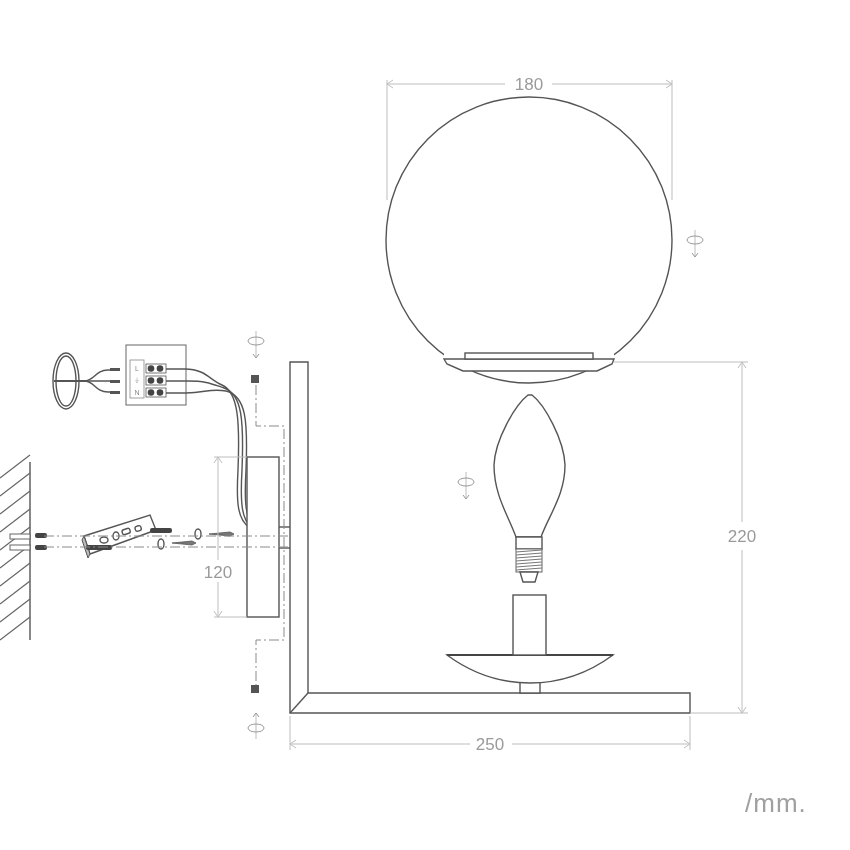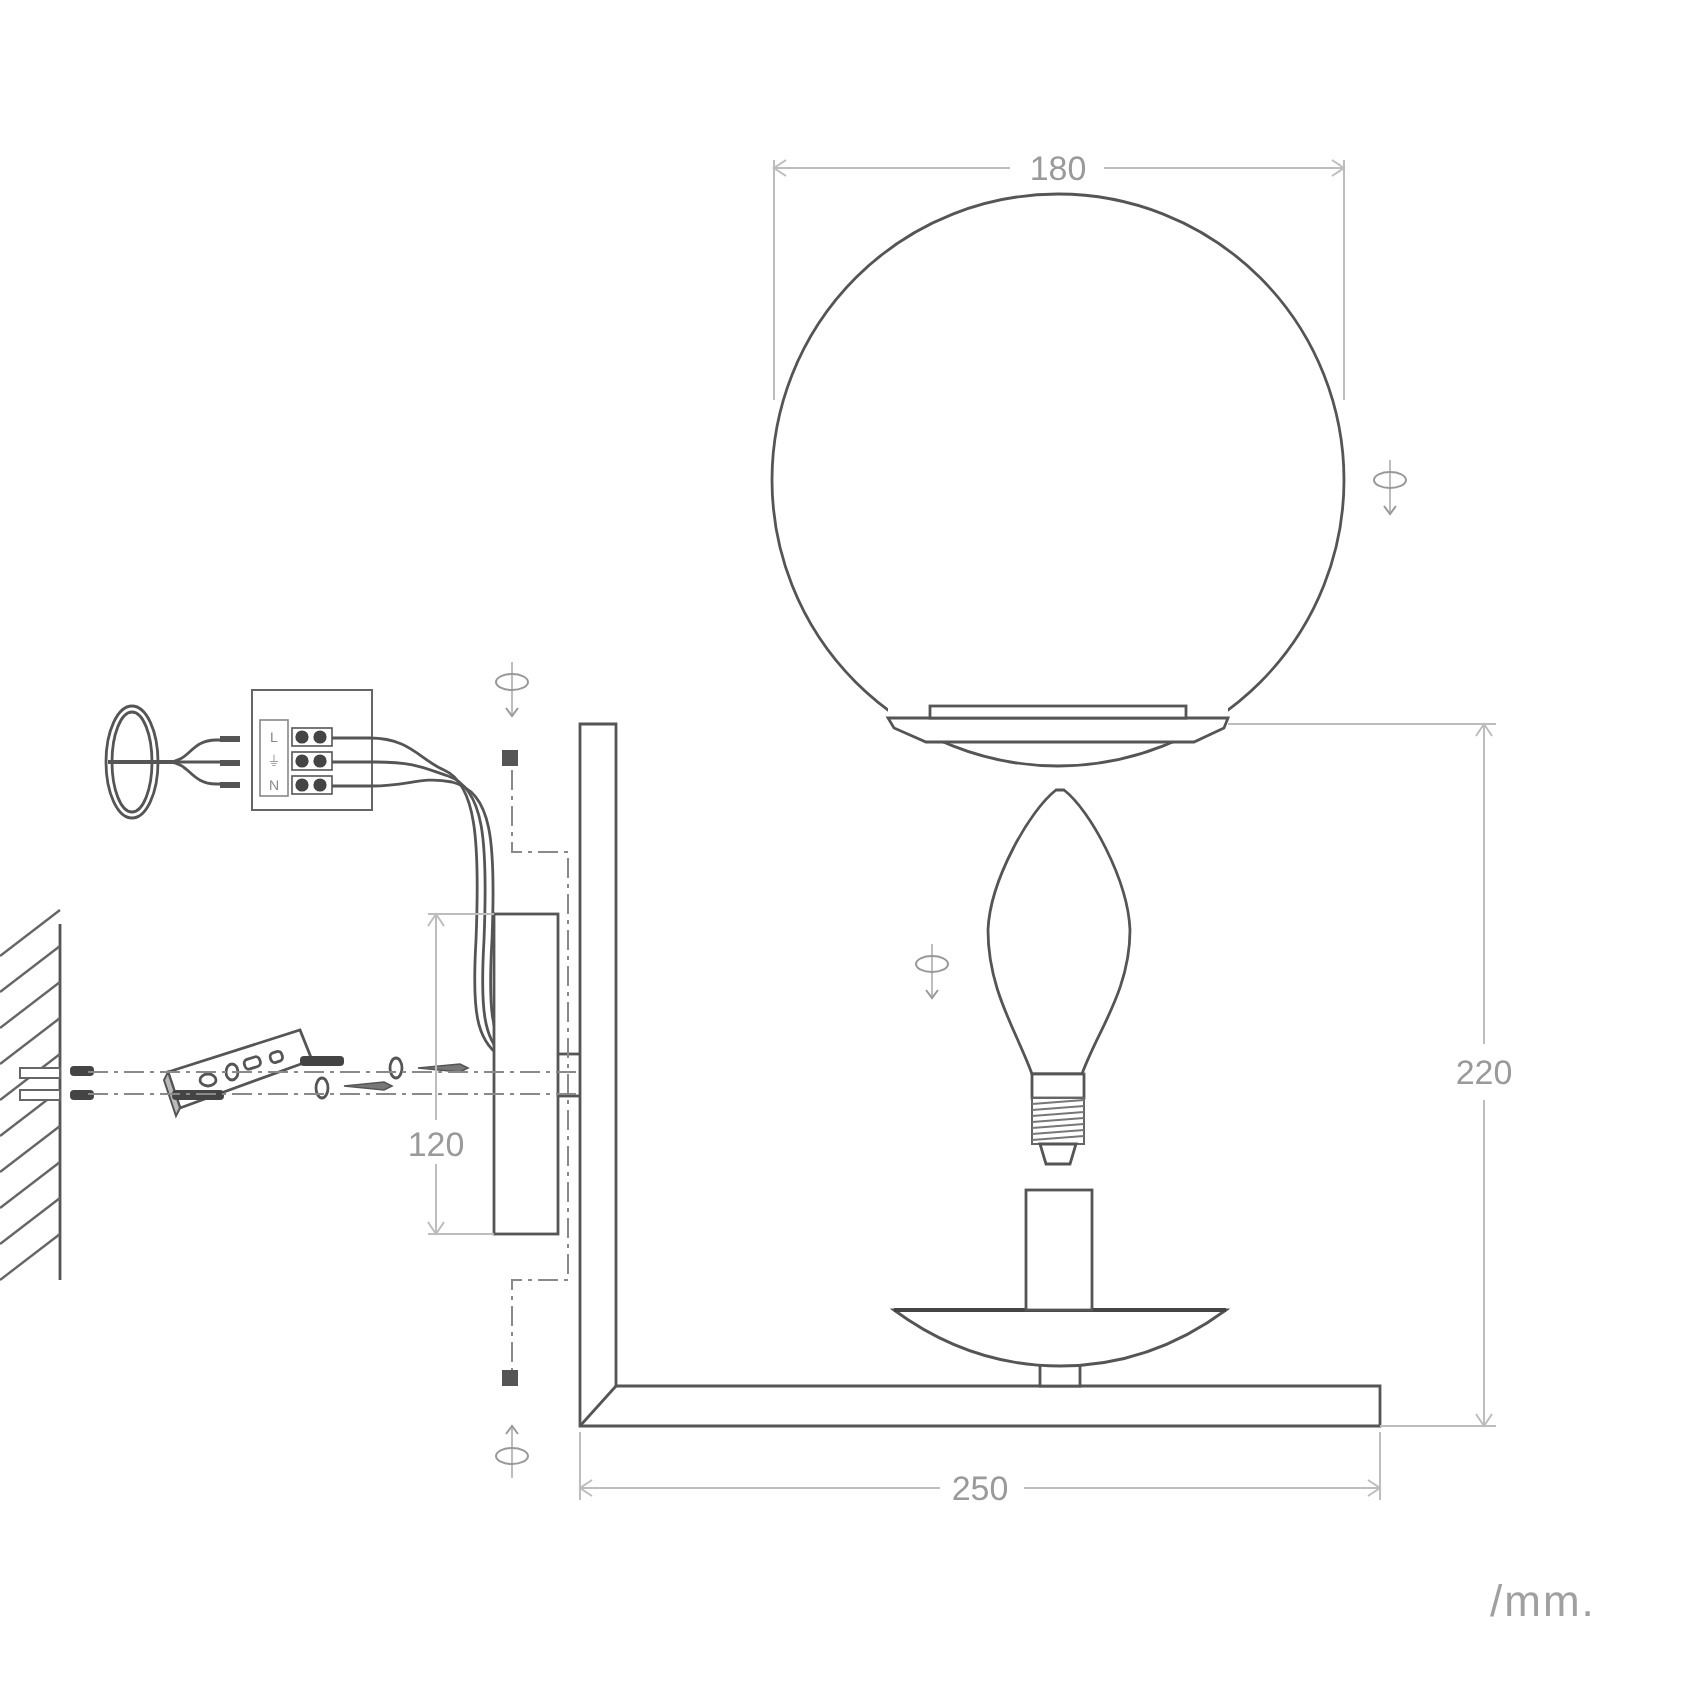--- a/index.html
+++ b/index.html
@@ -1,20 +1,20 @@
 <!DOCTYPE html>
 <html><head>
 <meta charset="utf-8">
 <style>
   html,body{margin:0;padding:0;background:#ffffff;}
   body{width:850px;height:850px;overflow:hidden;font-family:"Liberation Sans",sans-serif;}
   #stage{position:relative;width:850px;height:732px;}
   svg{position:absolute;left:0;top:0;}
   .dimtxt{font-family:"Liberation Sans",sans-serif;font-size:17px;fill:#9a9a9a;}
-  .unit{position:absolute;left:745px;top:788px;font-family:"Liberation Sans",sans-serif;font-size:22px;color:#a0a0a0;letter-spacing:1px;}
+  .unit{position:absolute;left:745px;top:788px;font-family:"Liberation Sans",sans-serif;font-size:26px;color:#a0a0a0;letter-spacing:1px;}
   .ln{stroke:#555;stroke-width:1.4;fill:none;}
   .lnf{stroke:#555;stroke-width:1.4;fill:#fff;}
   .dim{stroke:#bdbdbd;stroke-width:1;fill:none;}
   .dash{stroke:#8a8a8a;stroke-width:1;fill:none;stroke-dasharray:10 3 2 3;}
   .hatch{stroke:#666;stroke-width:1.2;}
   .dark{fill:#444;}
   .lbl{font-family:"Liberation Sans",sans-serif;font-size:7px;fill:#888;}
 </style>
 </head>
 <body>

